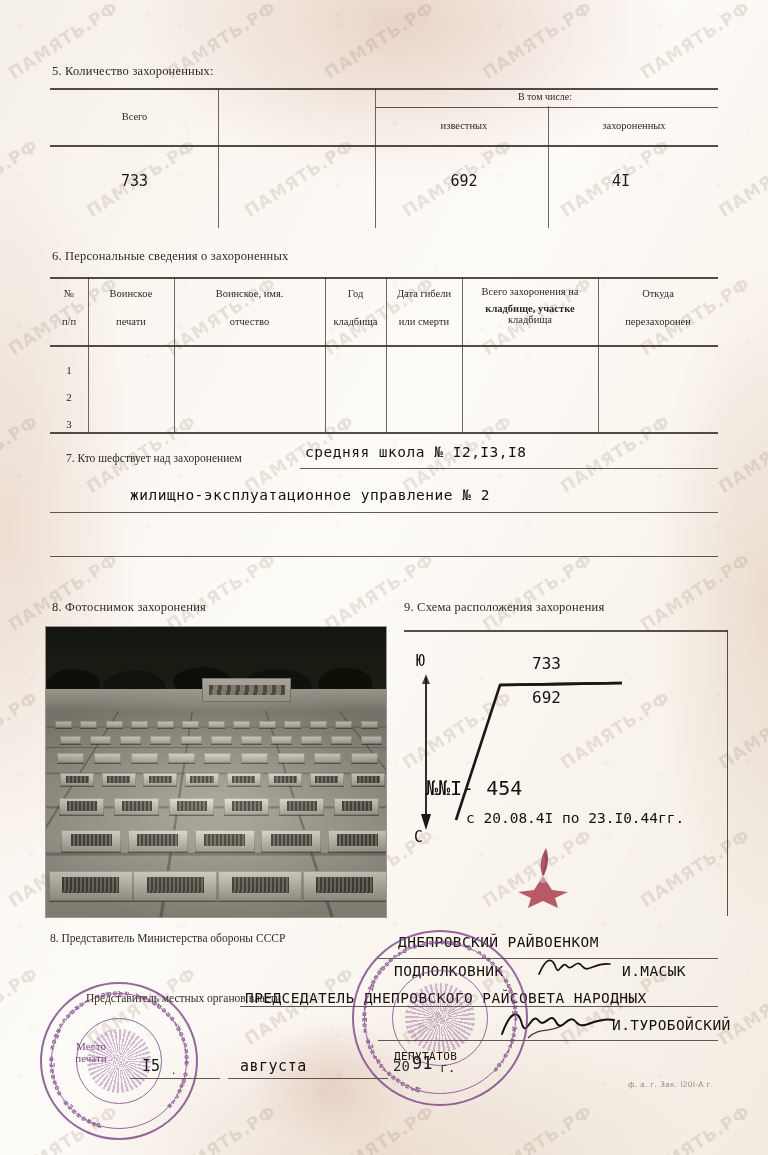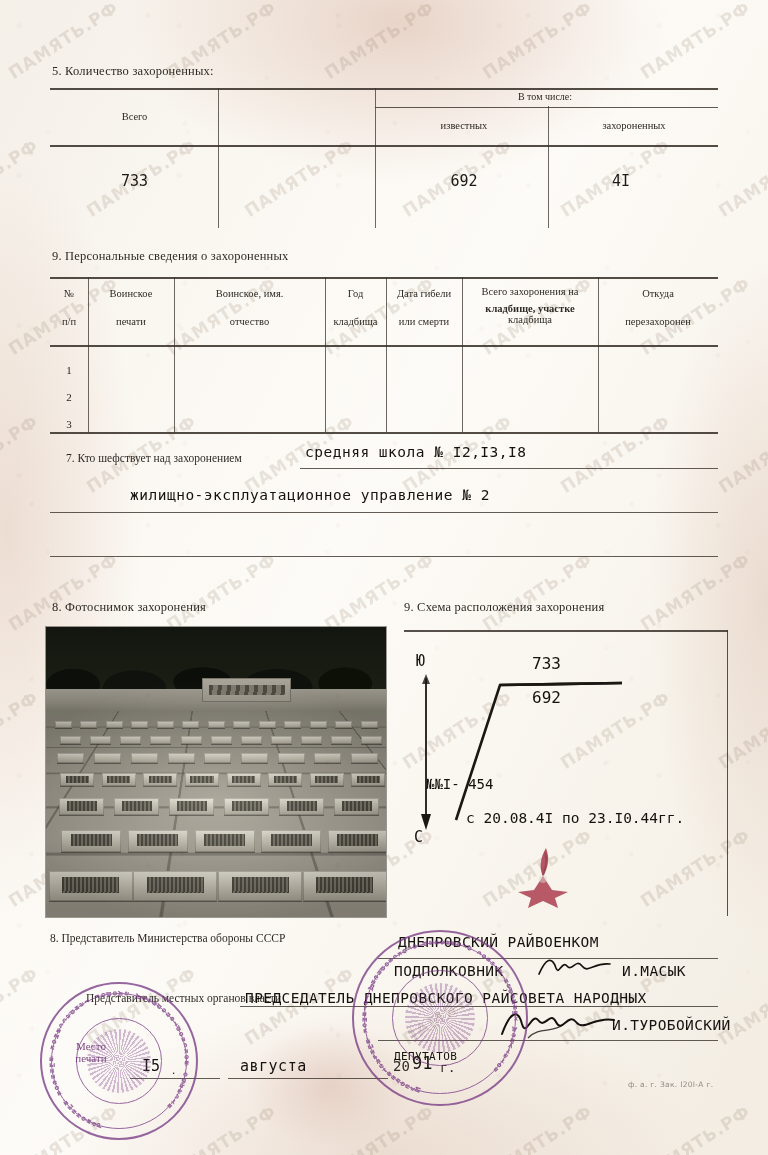--- a/index.html
+++ b/index.html
@@ -318,21 +318,21 @@
 
   <div class="th" style="left:62px; top:110px; width:145px;">Всего</div>
   <div class="th" style="left:430px; top:90px; width:230px; font-size:10px;">В том числе:</div>
   <div class="th" style="left:385px; top:119px; width:158px;">известных</div>
   <div class="th" style="left:556px; top:119px; width:156px;">захороненных</div>
 
   <div class="td-num" style="left:62px; top:172px; width:145px;">733</div>
   <div class="td-num" style="left:385px; top:172px; width:158px;">692</div>
   <div class="td-num" style="left:556px; top:172px; width:130px;">4I</div>
 
-  <div class="lbl sec-head" style="left:52px; top:249px;">9. Персональные сведения о захороненных</div>
+  <div class="lbl sec-head" style="left:52px; top:249px;">6. Персональные сведения о захороненных</div>
 
   <div class="hline thick" style="left:50px; top:277px; width:668px;"></div>
   <div class="hline thick" style="left:50px; top:345px; width:668px;"></div>
   <div class="hline thick" style="left:50px; top:432px; width:668px;"></div>
 
   <div class="vline" style="left:88px;  top:277px; height:155px;"></div>
   <div class="vline" style="left:174px; top:277px; height:155px;"></div>
   <div class="vline" style="left:325px; top:277px; height:155px;"></div>
   <div class="vline" style="left:386px; top:277px; height:155px;"></div>
   <div class="vline" style="left:462px; top:277px; height:155px;"></div>
@@ -501,21 +501,21 @@
       <line x1="96" y1="55" x2="218" y2="53" stroke="#1b1713" stroke-width="2.6"></line>
       <line x1="22" y1="48" x2="22" y2="192" stroke="#1b1713" stroke-width="1.8"></line>
       <polygon points="22,200 17,184 27,184" fill="#1b1713"></polygon>
       <polygon points="22,44 18,54 26,54" fill="#1b1713" opacity="0.8"></polygon>
     </svg>
 
     <div class="sch-txt" style="left:12px; top:22px; font-size:15px;">Ю</div>
     <div class="sch-txt" style="left:10px; top:198px; font-size:15px;">С</div>
     <div class="sch-txt" style="left:128px; top:24px; font-size:16px;">733</div>
     <div class="sch-txt" style="left:128px; top:58px; font-size:16px;">692</div>
-    <div class="sch-txt" style="left:22px; top:146px; font-size:14px;">№№I- 454</div>
+    <div class="sch-txt" style="left:22px; top:146px; font-size:20px;">№№I- 454</div>
     <div class="sch-txt" style="left:62px; top:180px; font-size:14.5px;">с 20.08.4I по 23.I0.44гг.</div>
   </div>
 
   <svg id="star-stamp" viewBox="0 0 62 64">
     <g opacity="0.92">
       <polygon points="31,30 40,44 56,46 43,52 46,62 31,55 16,62 19,52 6,46 22,44" fill="#9e2036" opacity="0.88"></polygon>
       <path d="M34 2 C38 12, 36 22, 31 31 C27 22, 28 12, 34 2 Z" fill="#a02138" opacity="0.9"></path>
       <path d="M33 6 C35 14, 34 22, 31 29" fill="none" stroke="#6e1526" stroke-width="1.6" opacity="0.6"></path>
       <circle cx="31" cy="33" r="4" fill="#d8d2cb" opacity="0.5"></circle>
     </g>

